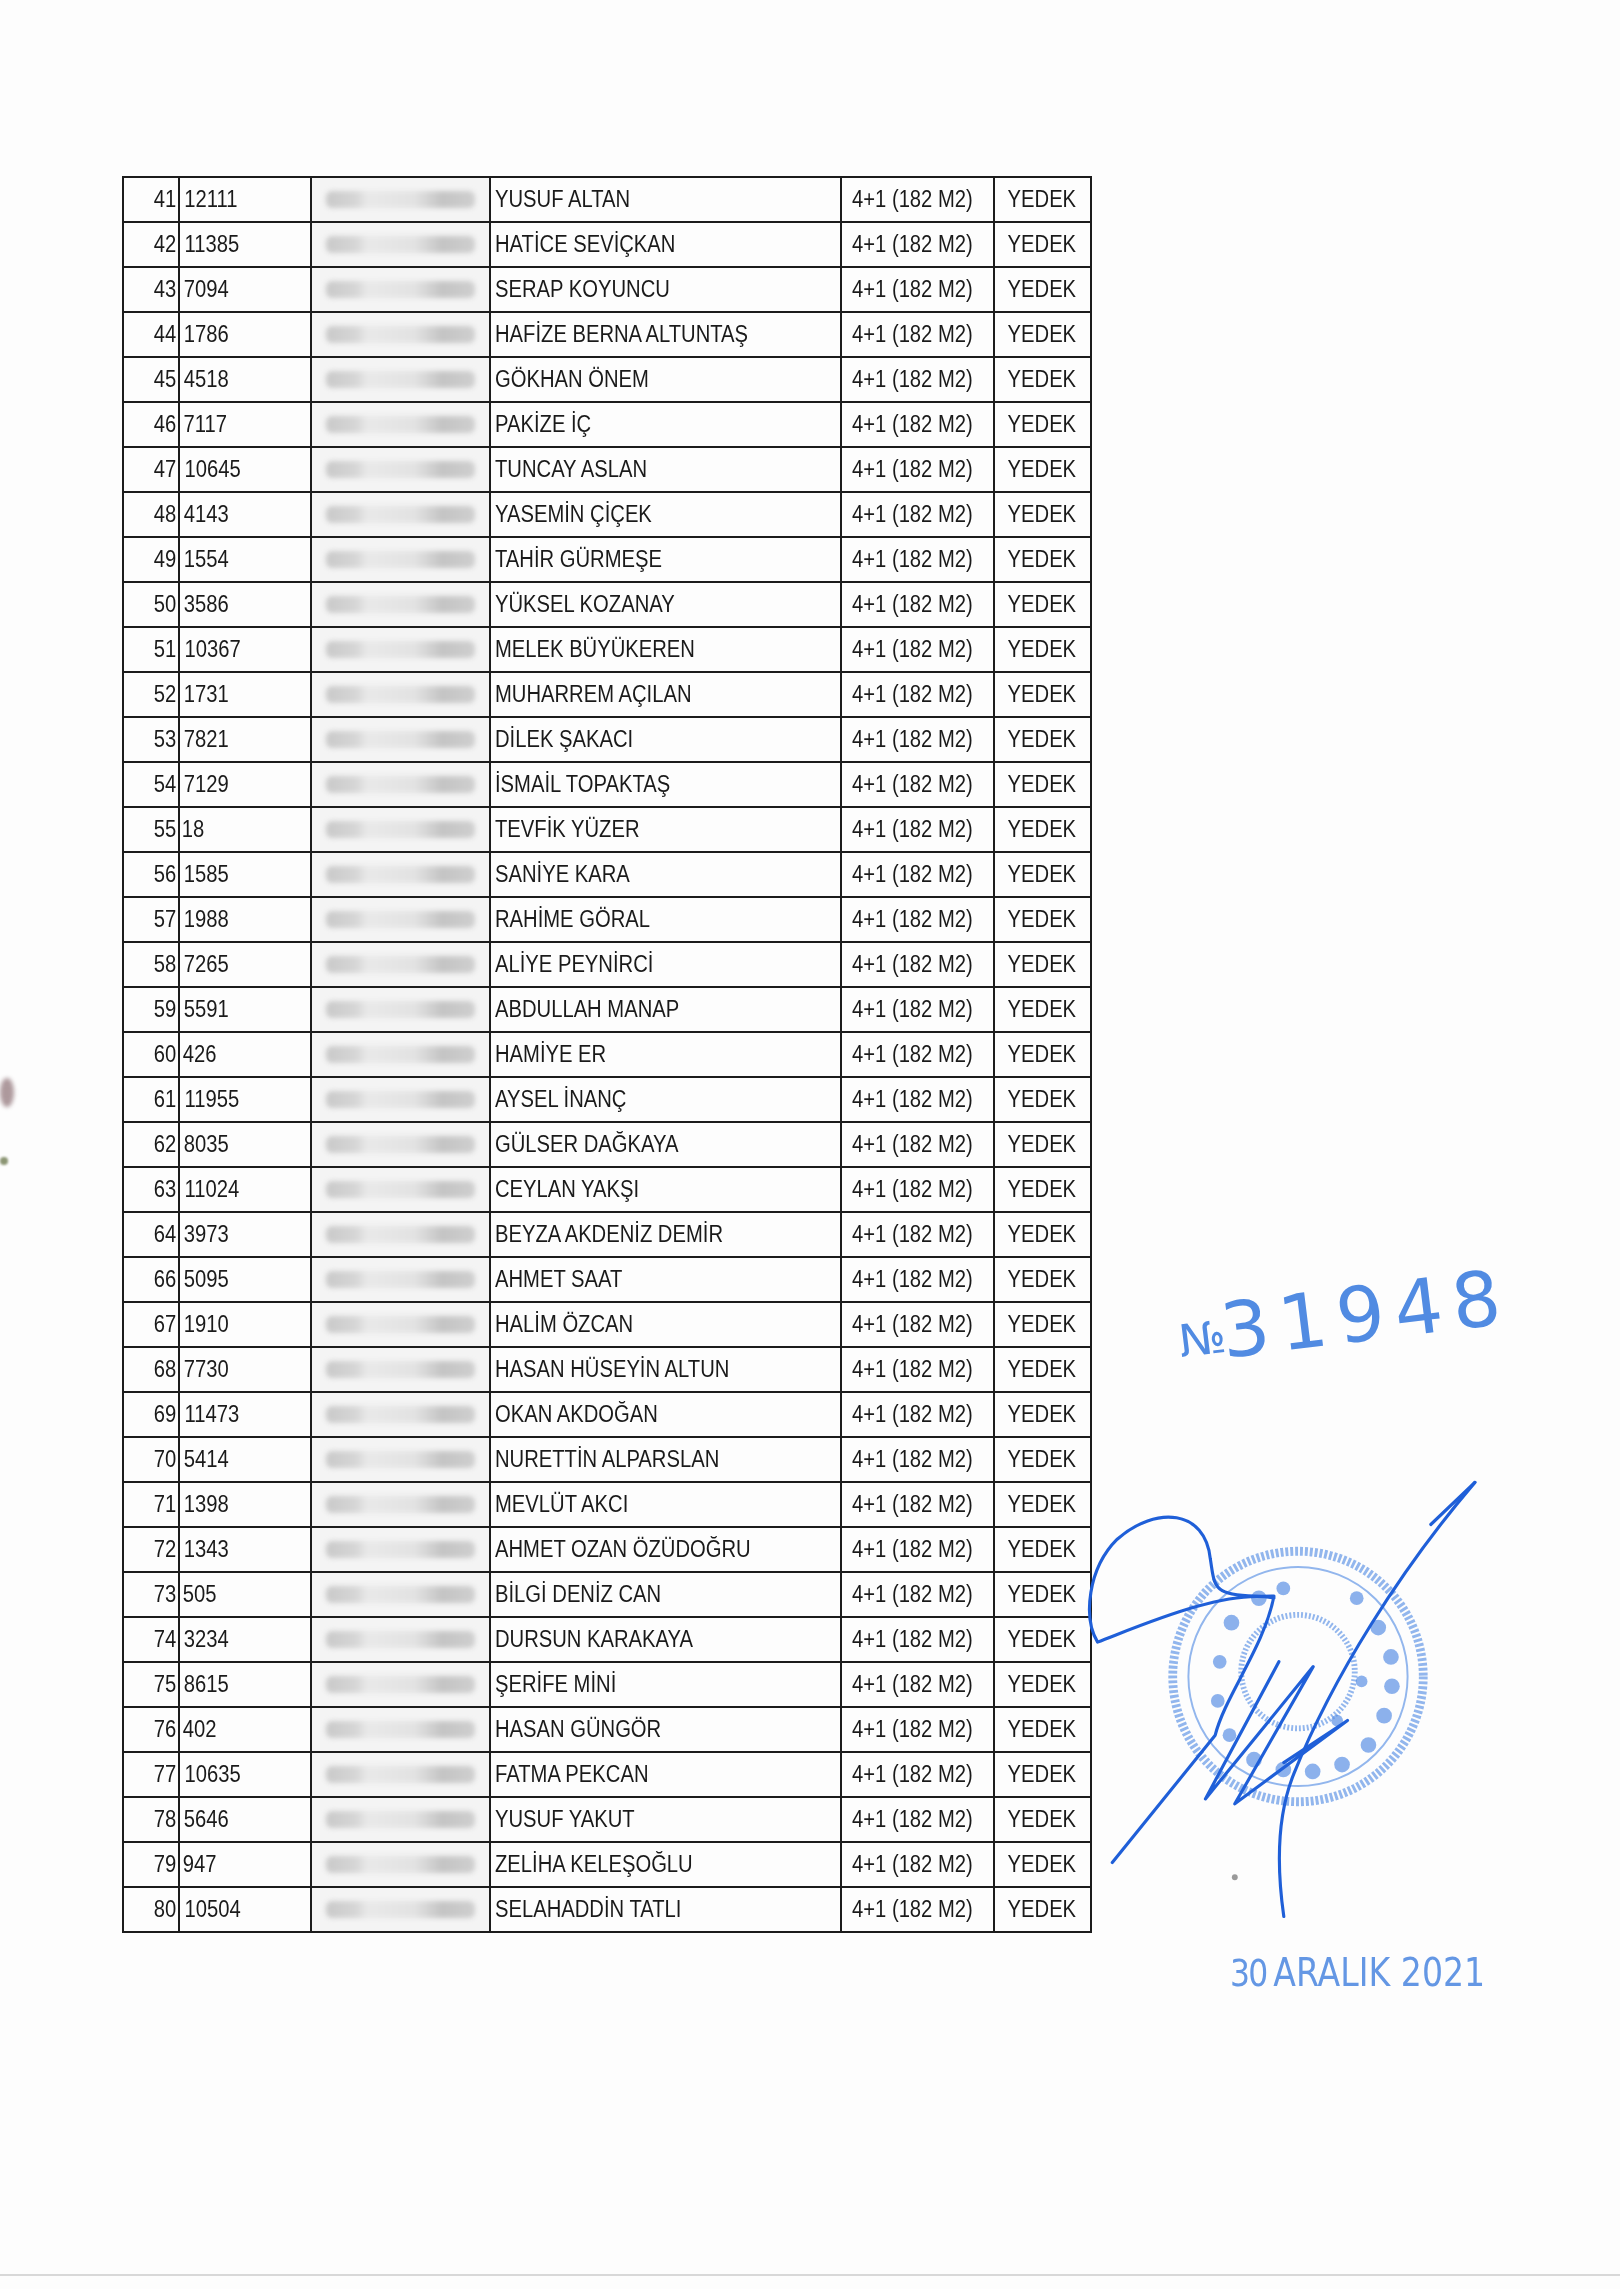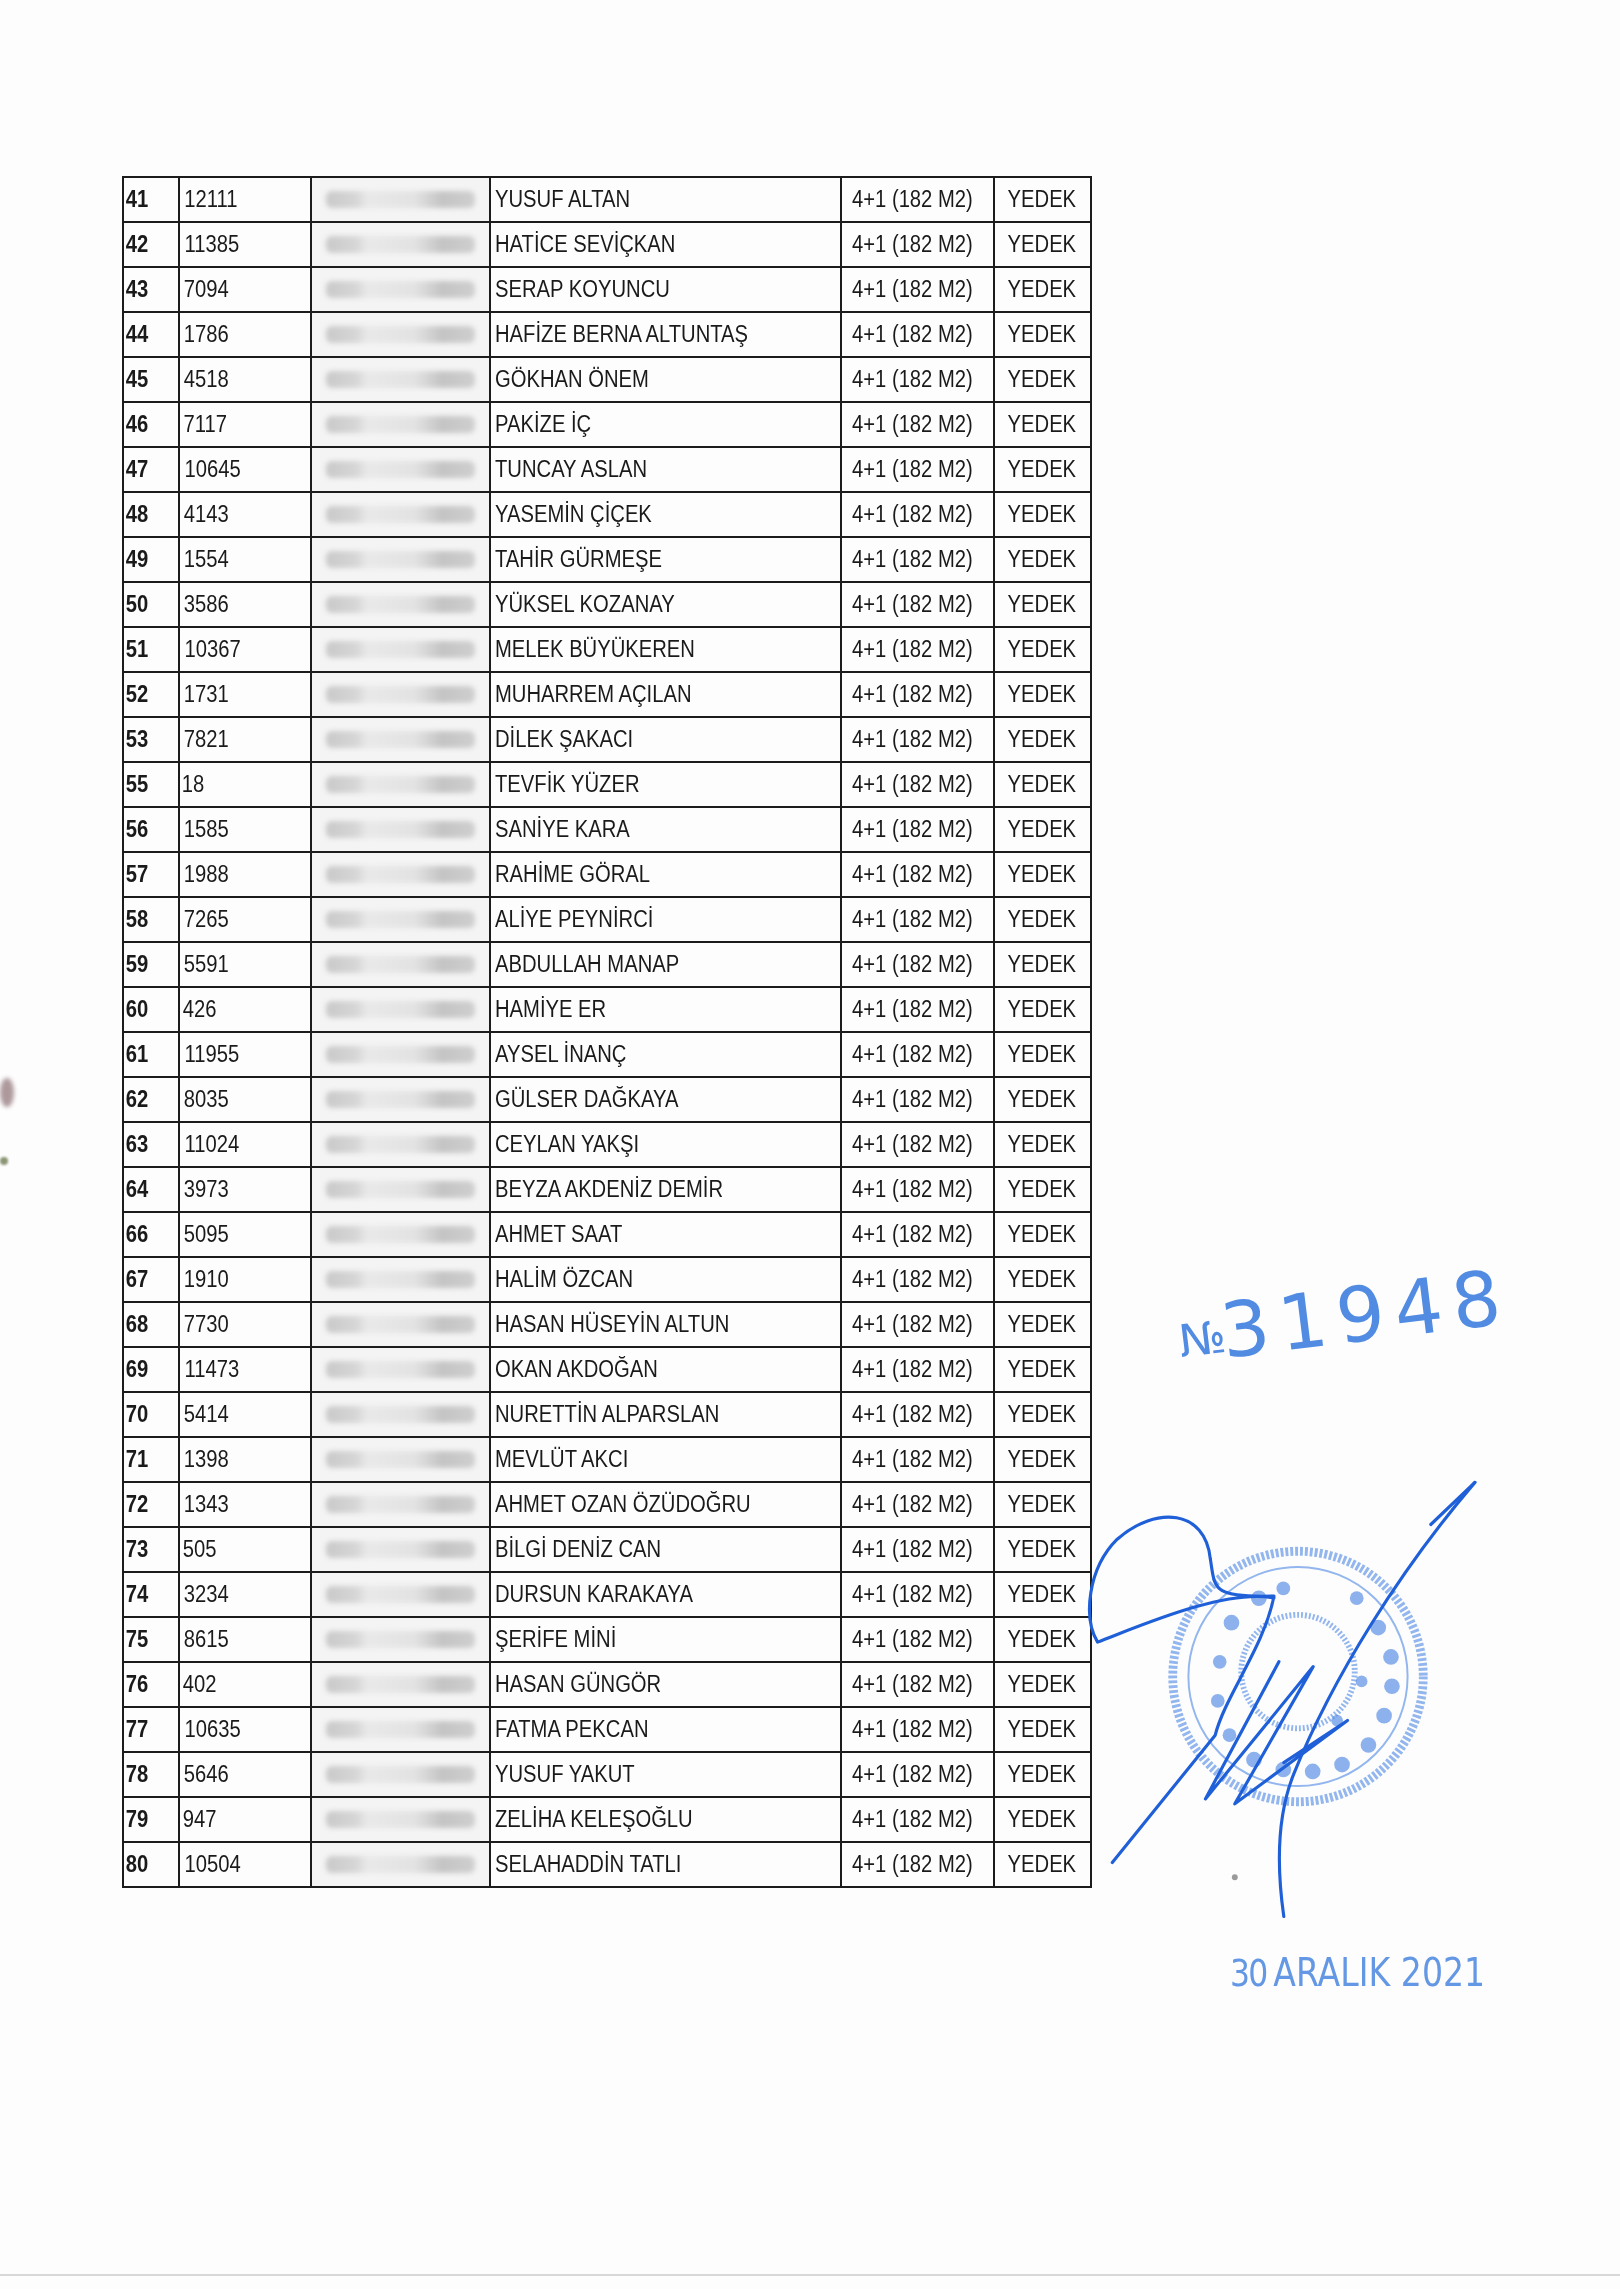--- a/index.html
+++ b/index.html
@@ -17,21 +17,21 @@
     position: absolute; left: 122px; top: 176px;
     border-collapse: collapse; table-layout: fixed;
   }
   .list-table td {
     border: 2.5px solid #1c1c1c;
     height: 43px; padding: 0;
     font-size: 23.5px; line-height: 43px;
     white-space: nowrap; overflow: hidden;
     font-stretch: condensed;
   }
-  .c-no { width: 54px; text-align: left; font-weight: bold; }
+  .c-no { width: 54px; text-align: right; }
   .c-app { width: 130px; text-align: left; }
   .c-id { width: 177px; padding: 0 !important; background: #f4f4f4; border-left: 2.5px solid #1c1c1c; border-right: 2.5px solid #1c1c1c; }
   .c-name { width: 345px; text-align: left; padding-left: 3.9px !important; }
   .c-type { width: 148px; text-align: right; padding-left: 2.9px !important; }
   .c-status { width: 95px; text-align: center; margin-top: 20px; }
   .blur-bar {
     display: block; margin: 11.8px 13.7px; height: 17.6px; border-radius: 5.9px;
     background: linear-gradient(90deg, #c9c9c9 0%, #d6d6d6 20%, #e9e9e9 28%, #e2e2e2 60%, #c4c4c4 78%, #cfcfcf 100%);
     filter: blur(2.9px);
   }
@@ -204,20 +204,30 @@
     <td class="c-no"><span class="cond-c">53</span></td>
     <td class="c-app"><span class="cond-c">7821</span></td>
     <td class="c-id">
           <span class="blur-bar"></span>
         </td>
     <td class="c-name"><span class="cond">DİLEK ŞAKACI</span></td>
     <td class="c-type"><span class="cond">4+1 (182 M2)</span></td>
     <td class="c-status"><span class="cond-c">YEDEK</span></td>
   </tr>
 
+  <tr>
+    <td class="c-no"><span class="cond-c">54</span></td>
+    <td class="c-app"><span class="cond-c">7129</span></td>
+    <td class="c-id">
+          <span class="blur-bar"></span>
+        </td>
+    <td class="c-name"><span class="cond">İSMAİL TOPAKTAŞ</span></td>
+    <td class="c-type"><span class="cond">4+1 (182 M2)</span></td>
+    <td class="c-status"><span class="cond-c">YEDEK</span></td>
+  </tr>
 
   <tr>
     <td class="c-no"><span class="cond-c">55</span></td>
     <td class="c-app"><span class="cond-c">18</span></td>
     <td class="c-id">
           <span class="blur-bar"></span>
         </td>
     <td class="c-name"><span class="cond">TEVFİK YÜZER</span></td>
     <td class="c-type"><span class="cond">4+1 (182 M2)</span></td>
     <td class="c-status"><span class="cond-c">YEDEK</span></td>

